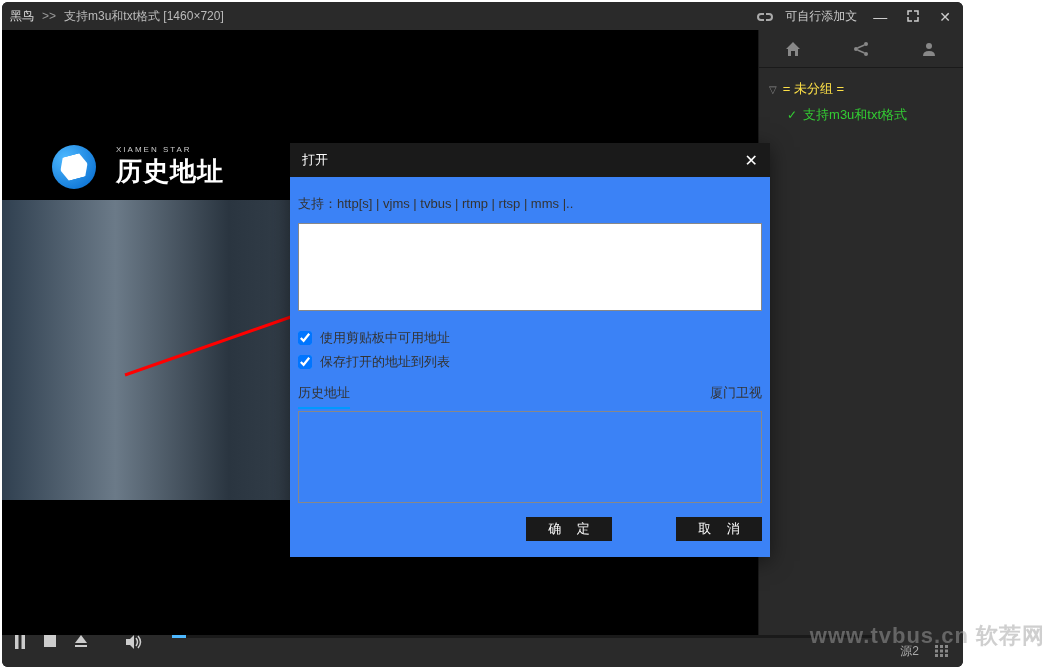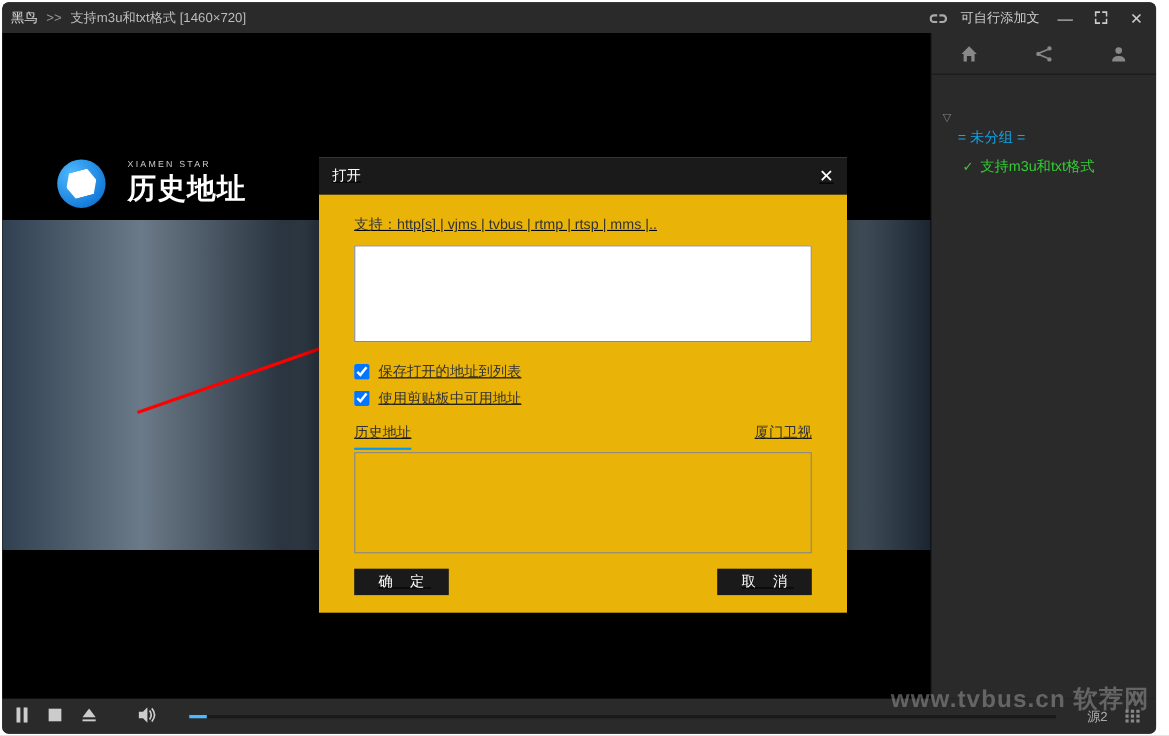--- a/index.html
+++ b/index.html
@@ -1,18 +1,18 @@
 <!DOCTYPE html>
 <html><head>
 <meta charset="utf-8">
 <style>
 * { margin: 0; padding: 0; box-sizing: border-box; font-family: "Microsoft YaHei", sans-serif; }
 body { width: 1063px; height: 669px; background: #fff; overflow: hidden; position: relative; }
 
-.app-window { position: absolute; top: 2px; left: 2px; width: 1049px; height: 665px; background: #151515; border-radius: 6px; overflow: hidden; }
+.app-window { position: absolute; top: 2px; left: 2px; width: 961px; height: 665px; background: #151515; border-radius: 6px; overflow: hidden; }
 
 .titlebar { height: 28px; background: #2a2a2a; display: flex; align-items: center; padding: 0 8px; font-size: 12px; color: #ccc; }
 .titlebar .left { display: flex; align-items: center; gap: 8px; }
 .titlebar .app-name { color: #ddd; }
 .titlebar .arrows { color: #999; }
 .titlebar .title-detail { color: #bbb; }
 .titlebar .right { margin-left: auto; display: flex; align-items: flex-end; gap: 12px; }
 .titlebar .sys-btn { color: #ccc; cursor: pointer; padding: 0 4px; font-size: 14px; }
 
 .main-body { display: flex; height: 605px; }
@@ -27,46 +27,46 @@
 
 .red-arrow { position: absolute; z-index: 50; }
 .red-arrow svg { display: block; }
 
 .sidebar { width: 205px; background: #2a2a2a; border-left: 1px solid #1a1a1a; display: flex; flex-direction: column; }
 .sidebar-tabs { height: 38px; display: flex; border-bottom: 1px solid #1a1a1a; }
 .sidebar-tab { flex: 1; display: flex; align-items: center; justify-content: center; color: #888; cursor: pointer; }
 .sidebar-content { padding: 8px 10px; font-size: 13px; color: #ccc; }
 .group-header { display: flex; align-items: center; gap: 6px; padding: 4px 0; cursor: pointer; }
 .group-header .tri { color: #888; font-size: 10px; }
-.group-name { color: #0ea5e9; margin-top: 36px; }
+.group-name { color: #fde047; }
 .channel-item { display: flex; align-items: center; gap: 6px; padding: 4px 0 4px 18px; color: #33cc33; cursor: pointer; }
 .channel-item .check { color: #33cc33; font-size: 12px; }
 
-.bottombar { height: 32px; background: #2a2a2a; display: flex; align-items: center; padding: 0 12px; gap: 18px; color: #aaa; font-size: 13px; }
+.bottombar { height: 32px; background: #2a2a2a; display: flex; padding: 0 12px; gap: 18px; color: #aaa; font-size: 13px; }
 .bottombar .ctrl { cursor: pointer; color: #bbb; }
 .bottombar .progress { flex: 1; height: 3px; background: #1a1a1a; margin: 0 10px; position: relative; }
 .bottombar .progress::before { content: ""; position: absolute; left: 0; top: 0; height: 100%; width: 2%; background: #4db8ff; }
 .bottombar .right-ctrls { margin-left: auto; display: flex; align-items: center; gap: 16px; }
 .bottombar .source { color: #aaa; font-size: 12px; }
 .dots-ico svg { display: block; }
 
-.dialog { position: absolute; top: 143px; left: 290px; width: 480px; background: #eab308; box-shadow: 0 4px 20px rgba(0,0,0,.5); z-index: 100; text-decoration: underline; }
+.dialog { position: absolute; top: 143px; left: 290px; width: 480px; background: #3b82f6; box-shadow: 0 4px 20px rgba(0,0,0,.5); z-index: 100; }
 .dialog-header { height: 34px; background: #1a1a1a; display: flex; align-items: center; padding: 0 12px; color: #fff; font-size: 13px; }
 .dialog-header .close { margin-left: auto; cursor: pointer; font-size: 16px; color: #fff; }
-.dialog-body { padding: 18px 32px 16px; font-size: 13px; color: #333; }
+.dialog-body { padding: 18px 8px 16px; font-size: 13px; color: #333; }
 .support-line { margin-bottom: 10px; }
 .url-box { width: 100%; height: 88px; border: 1px solid #888; resize: none; padding: 4px; font-size: 13px; }
 .checks { margin: 12px 0 10px; }
 .check-row { display: flex; align-items: center; gap: 8px; padding: 3px 0; }
 .check-row input { width: 14px; height: 14px; }
 .tabs-row { display: flex; gap: 26px; font-size: 13px; margin-top: 4px; justify-content: space-between; }
 .tab-item { padding-bottom: 5px; cursor: pointer; color: #333; }
 .tab-item.active { border-bottom: 2px solid #0099ff; }
 .history-box { width: 100%; height: 92px; border: 1px solid #888; margin-top: 2px; }
-.dialog-buttons { display: flex; justify-content: space-between; gap: 64px; margin-top: 14px; }
+.dialog-buttons { display: flex; justify-content: flex-end; gap: 64px; margin-top: 14px; }
 .dialog-btn { width: 86px; height: 24px; background: #1a1a1a; color: #fff; border: none; font-size: 13px; cursor: pointer; letter-spacing: 6px; text-indent: 6px; }
 
 .watermark { position: absolute; bottom: 18px; right: 18px; font-size: 22px; color: rgba(160,160,160,.5); font-weight: bold; letter-spacing: 1px; z-index: 200; }
 </style>
 </head>
 <body>
 
 <div class="app-window">
 
   <div class="titlebar">
@@ -196,25 +196,25 @@
   <div class="dialog-header">
     <span>打开</span>
     <span class="close">✕</span>
   </div>
   <div class="dialog-body">
     <div class="support-line">支持：http[s] | vjms | tvbus | rtmp | rtsp | mms |..</div>
     <textarea class="url-box" style=""></textarea>
     <div class="checks">
       <label class="check-row">
         <input type="checkbox" checked="" style="">
-        <span>保存打开的地址到列表</span>
+        <span>使用剪贴板中可用地址</span>
       </label>
       <label class="check-row">
         <input type="checkbox" checked="" style="">
-        <span>使用剪贴板中可用地址</span>
+        <span>保存打开的地址到列表</span>
       </label>
     </div>
     <div class="tabs-row">
       <div class="tab-item active">历史地址</div>
       <div class="tab-item">厦门卫视</div>
     </div>
     <div class="history-box"></div>
     <div class="dialog-buttons">
       <button class="dialog-btn">确 定</button>
       <button class="dialog-btn">取 消</button>

